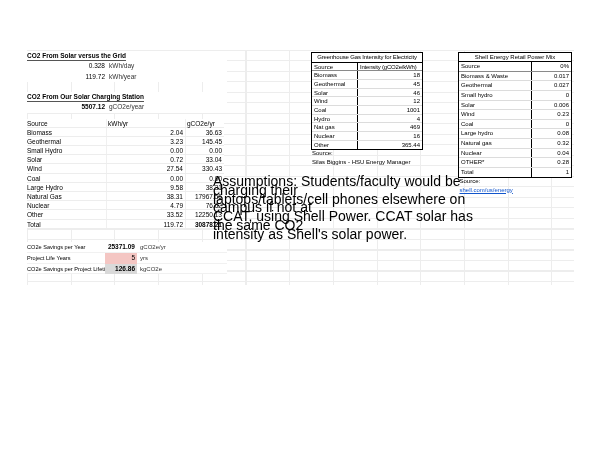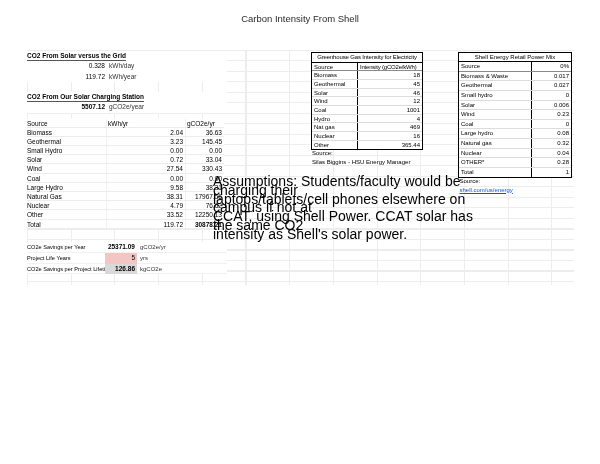--- a/index.html
+++ b/index.html
@@ -65,21 +65,20 @@
   .note{position:absolute;font-size:6px;white-space:nowrap;}
   .link{color:#1155cc;text-decoration:underline;cursor:pointer;}
   .assump{position:absolute;left:213px;top:177px;width:266px;font-size:14px;
           line-height:8.8px;white-space:pre-line;}
 </style>
 </head>
 <body>
 
 <div class="sheet">
 
-  <div class="title">Carbon Intensity From Shell</div>
   <div class="grid-bg"></div>
 
   <div class="abs lblk" style="left:27px;top:51px;">
     <div class="lrow">
         <span class="blk-hdr">CO2 From Solar versus the Grid</span>
       </div>
     <div class="lrow">
       <span class="lval">0.328</span>
       <span class="lunit">kWh/day</span>
     </div>

